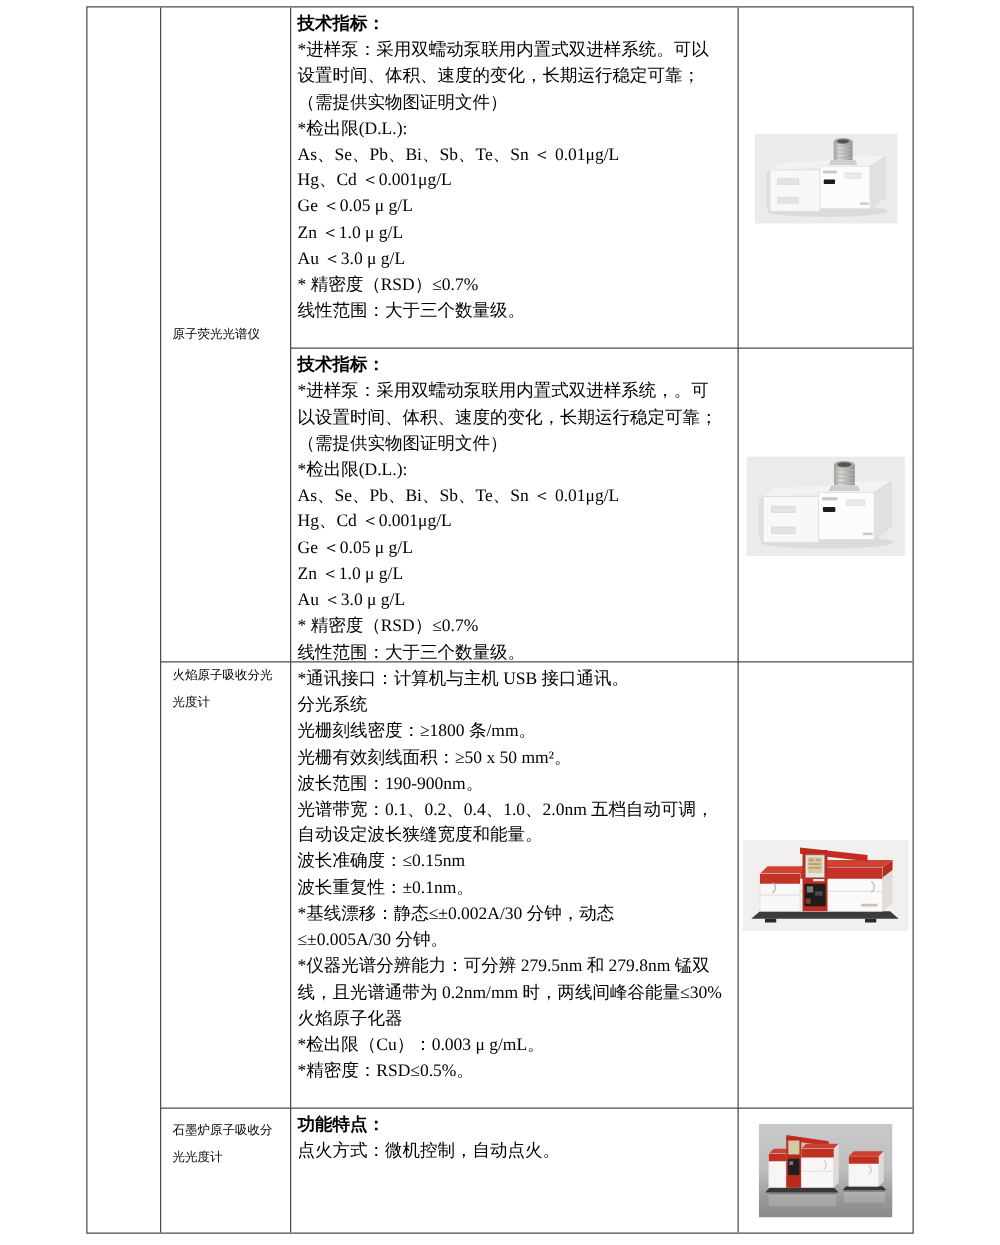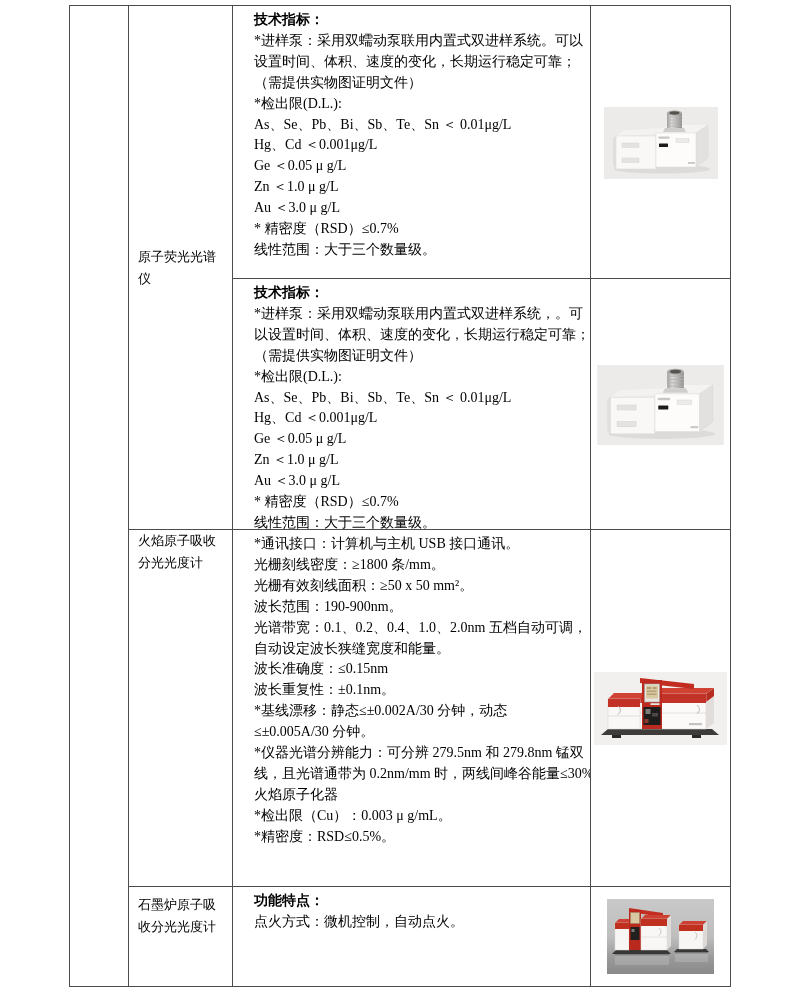--- a/index.html
+++ b/index.html
@@ -16,31 +16,31 @@
   .v1{left:58px;} .v2{left:162px;} .v3{left:520px;}
   .hline{position:absolute;height:1px;background:#4c4c4c;}
   .h1{top:272px;left:162px;right:0;}
   .h2{top:523px;left:58px;right:0;}
   .h3{top:880px;left:58px;right:0;}
 
   .name-cell{position:absolute;left:59px;width:103px;display:flex;}
   .name-afs{top:0;height:523px;align-items:center;}
   .name-flame{top:524px;height:356px;align-items:flex-start;}
   .name-graphite{top:881px;height:99px;align-items:flex-start;padding-top:7px;box-sizing:border-box;}
-  .name-text{margin-left:9px;width:88px;font-size:13px;line-height:22px;}
+  .name-text{margin-left:9px;width:88px;font-size:10px;line-height:22px;}
 
   .spec-cell{
     position:absolute;left:163px;width:357px;box-sizing:border-box;
     padding:3px 0 0 5px;font-size:14px;line-height:20.9px;overflow:hidden;
   }
   .cellA{top:1px;height:271px;}
   .cellB{top:274px;height:249px;}
   .cellC{top:525px;height:355px;}
   .cellD{top:882px;height:99px;}
-  .ln{white-space:nowrap;margin-left:16px;}
+  .ln{white-space:nowrap;}
   .bold{font-weight:bold;}
 
   .img-cell{position:absolute;left:521px;width:139px;display:flex;align-items:center;justify-content:center;}
   .imgA{top:1px;height:271px;}
   .imgB{top:274px;height:249px;}
   .imgC{top:525px;height:355px;}
   .imgD{top:882px;height:97px;}
   .img-cell svg{display:block;}
 </style>
 </head>
@@ -197,20 +197,21 @@
       <div class="ln">Hg、Cd ＜0.001μg/L</div>
       <div class="ln">Ge ＜0.05 μ g/L</div>
       <div class="ln">Zn ＜1.0 μ g/L</div>
       <div class="ln">Au ＜3.0 μ g/L</div>
       <div class="ln">* 精密度（RSD）≤0.7%</div>
       <div class="ln">线性范围：大于三个数量级。</div>
     </div>
 
     <div class="spec-cell cellC">
       <div class="ln">*通讯接口：计算机与主机 USB 接口通讯。</div>
+      <div class="ln">分光系统</div>
       <div class="ln">光栅刻线密度：≥1800 条/mm。</div>
       <div class="ln">光栅有效刻线面积：≥50 x 50 mm²。</div>
       <div class="ln">波长范围：190-900nm。</div>
       <div class="ln">光谱带宽：0.1、0.2、0.4、1.0、2.0nm 五档自动可调，</div>
       <div class="ln">自动设定波长狭缝宽度和能量。</div>
       <div class="ln">波长准确度：≤0.15nm</div>
       <div class="ln">波长重复性：±0.1nm。</div>
       <div class="ln">*基线漂移：静态≤±0.002A/30 分钟，动态</div>
       <div class="ln">≤±0.005A/30 分钟。</div>
       <div class="ln">*仪器光谱分辨能力：可分辨 279.5nm 和 279.8nm 锰双</div>

